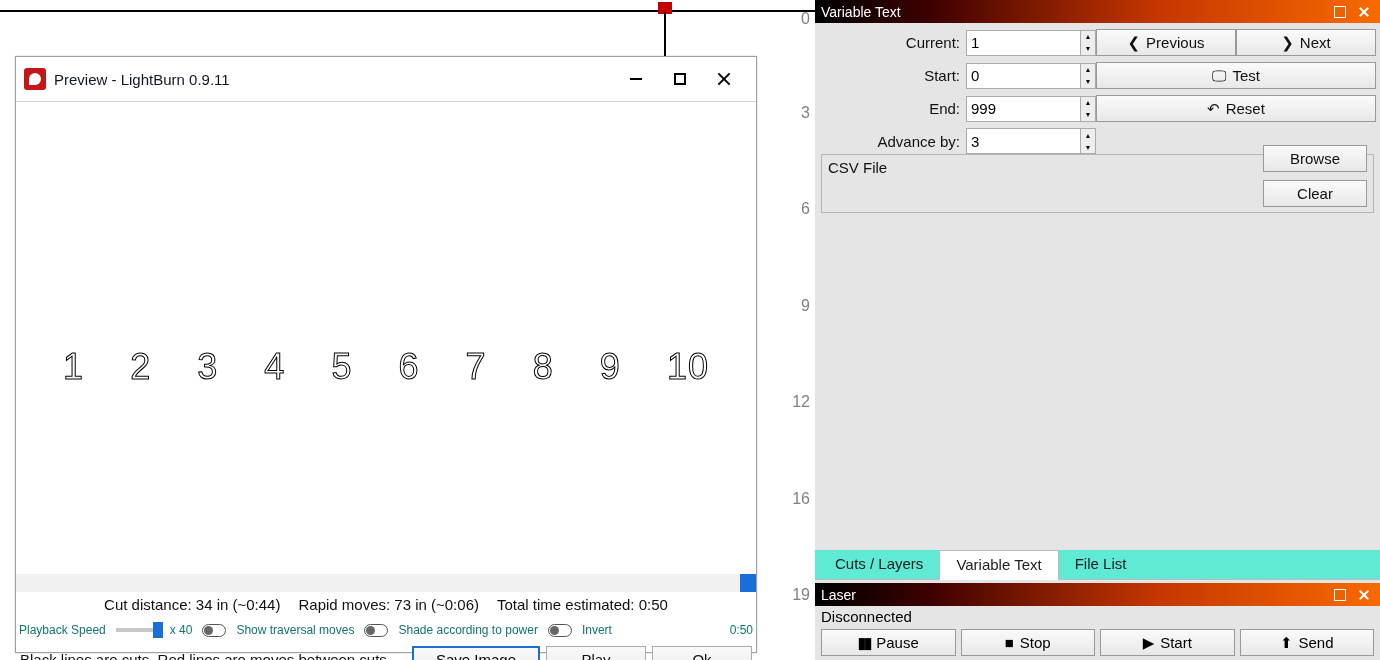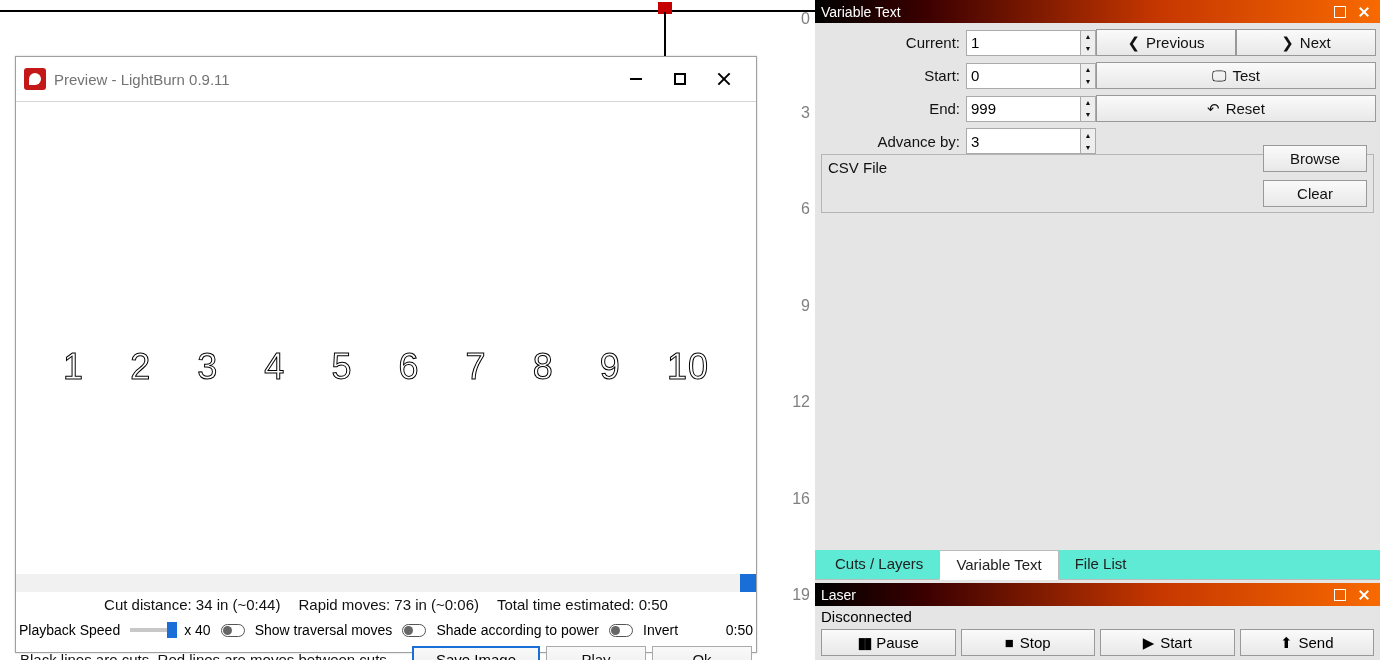--- a/index.html
+++ b/index.html
@@ -13,42 +13,42 @@
   .vruler .vtick { position:absolute; right:5px; }
 
   .origin-mark { position:absolute; width:14px; height:12px; background:#c40000; }
   .origin-line { position:absolute; width:2px; height:54px; background:#000; }
 
   
   .dialog { position:absolute; left:15px; top:56px; width:742px; height:597px; background:#fff; border:1px solid #a0a0a0; box-shadow:0 0 2px rgba(0,0,0,.2); }
   .titlebar { height:45px; display:flex; align-items:center; padding:0 10px 0 8px; border-bottom:1px solid #d5d5d5; }
   .appicon { width:22px; height:22px; background:#c41818; border-radius:3px; position:relative; margin-right:8px; }
   .appicon::after { content:""; position:absolute; left:5px; top:5px; width:12px; height:12px; background:#fff; border-radius:50% 50% 50% 0; }
-  .title { font-size:15px; color:#737373; flex:1; }
+  .title { font-size:15px; color:#0f172a; flex:1; }
   .winbtn { width:44px; height:100%; display:flex; align-items:center; justify-content:center; cursor:pointer; position:relative; }
   .winbtn .min { width:12px; height:2px; background:#000; }
   .winbtn .max { width:12px; height:12px; border:2px solid #000; }
   .winbtn .close { width:14px; height:14px; position:relative; }
   .winbtn .close::before, .winbtn .close::after { content:""; position:absolute; left:6px; top:-1px; width:2px; height:16px; background:#000; }
   .winbtn .close::before { transform:rotate(45deg); }
   .winbtn .close::after { transform:rotate(-45deg); }
 
   .preview-canvas { position:relative; height:490px; background:#fff; }
   .preview-numbers { position:absolute; left:0; right:0; top:244px; display:flex; justify-content:space-around; font-family:Georgia,serif; font-size:36px; color:#000; padding:0 24px; }
   .preview-numbers span {
     font-weight: 400;
     -webkit-text-stroke: 1px #000;
     color: #fff;
     letter-spacing: 1px;
   }
   .hscroll { position:absolute; bottom:0; left:0; right:0; height:18px; background:#f1f1f1; }
   .hscroll .thumb { position:absolute; right:0; top:0; height:18px; width:16px; background:#1a6ed8; }
 
   .stats-row { height:25px; display:flex; align-items:center; justify-content:center; gap:18px; font-size:15px; color:#111; }
-  .controls-row { height:26px; display:flex; align-items:center; gap:10px; padding:0 3px; font-size:14px; color:#000000; white-space:nowrap; }
+  .controls-row { height:26px; display:flex; align-items:center; gap:10px; padding:0 3px; font-size:12px; color:#0f766e; white-space:nowrap; }
   .slider { display:inline-block; width:44px; height:4px; background:#c8c8c8; position:relative; vertical-align:middle; }
   .slider .handle { position:absolute; right:-3px; top:-6px; width:10px; height:16px; background:#1a6ed8; }
   .pill { display:inline-block; width:24px; height:13px; border:1px solid #555; border-radius:7px; position:relative; vertical-align:middle; }
   .pill.off::after { content:""; position:absolute; left:1px; top:1px; width:9px; height:9px; border-radius:50%; background:#666; }
 
   .footer-row { height:33px; display:flex; align-items:center; padding:0 4px; font-size:15px; color:#111; gap:6px; }
   .footer-row .hint { flex:1; }
   .btn { height:27px; padding:0 22px; background:linear-gradient(#f9f9f9,#eee); border:1px solid #aaa; font-size:15px; display:inline-flex; align-items:center; justify-content:center; cursor:pointer; }
   .btn.primary { border:2px solid #1a6ed8; color:#000; }
 

